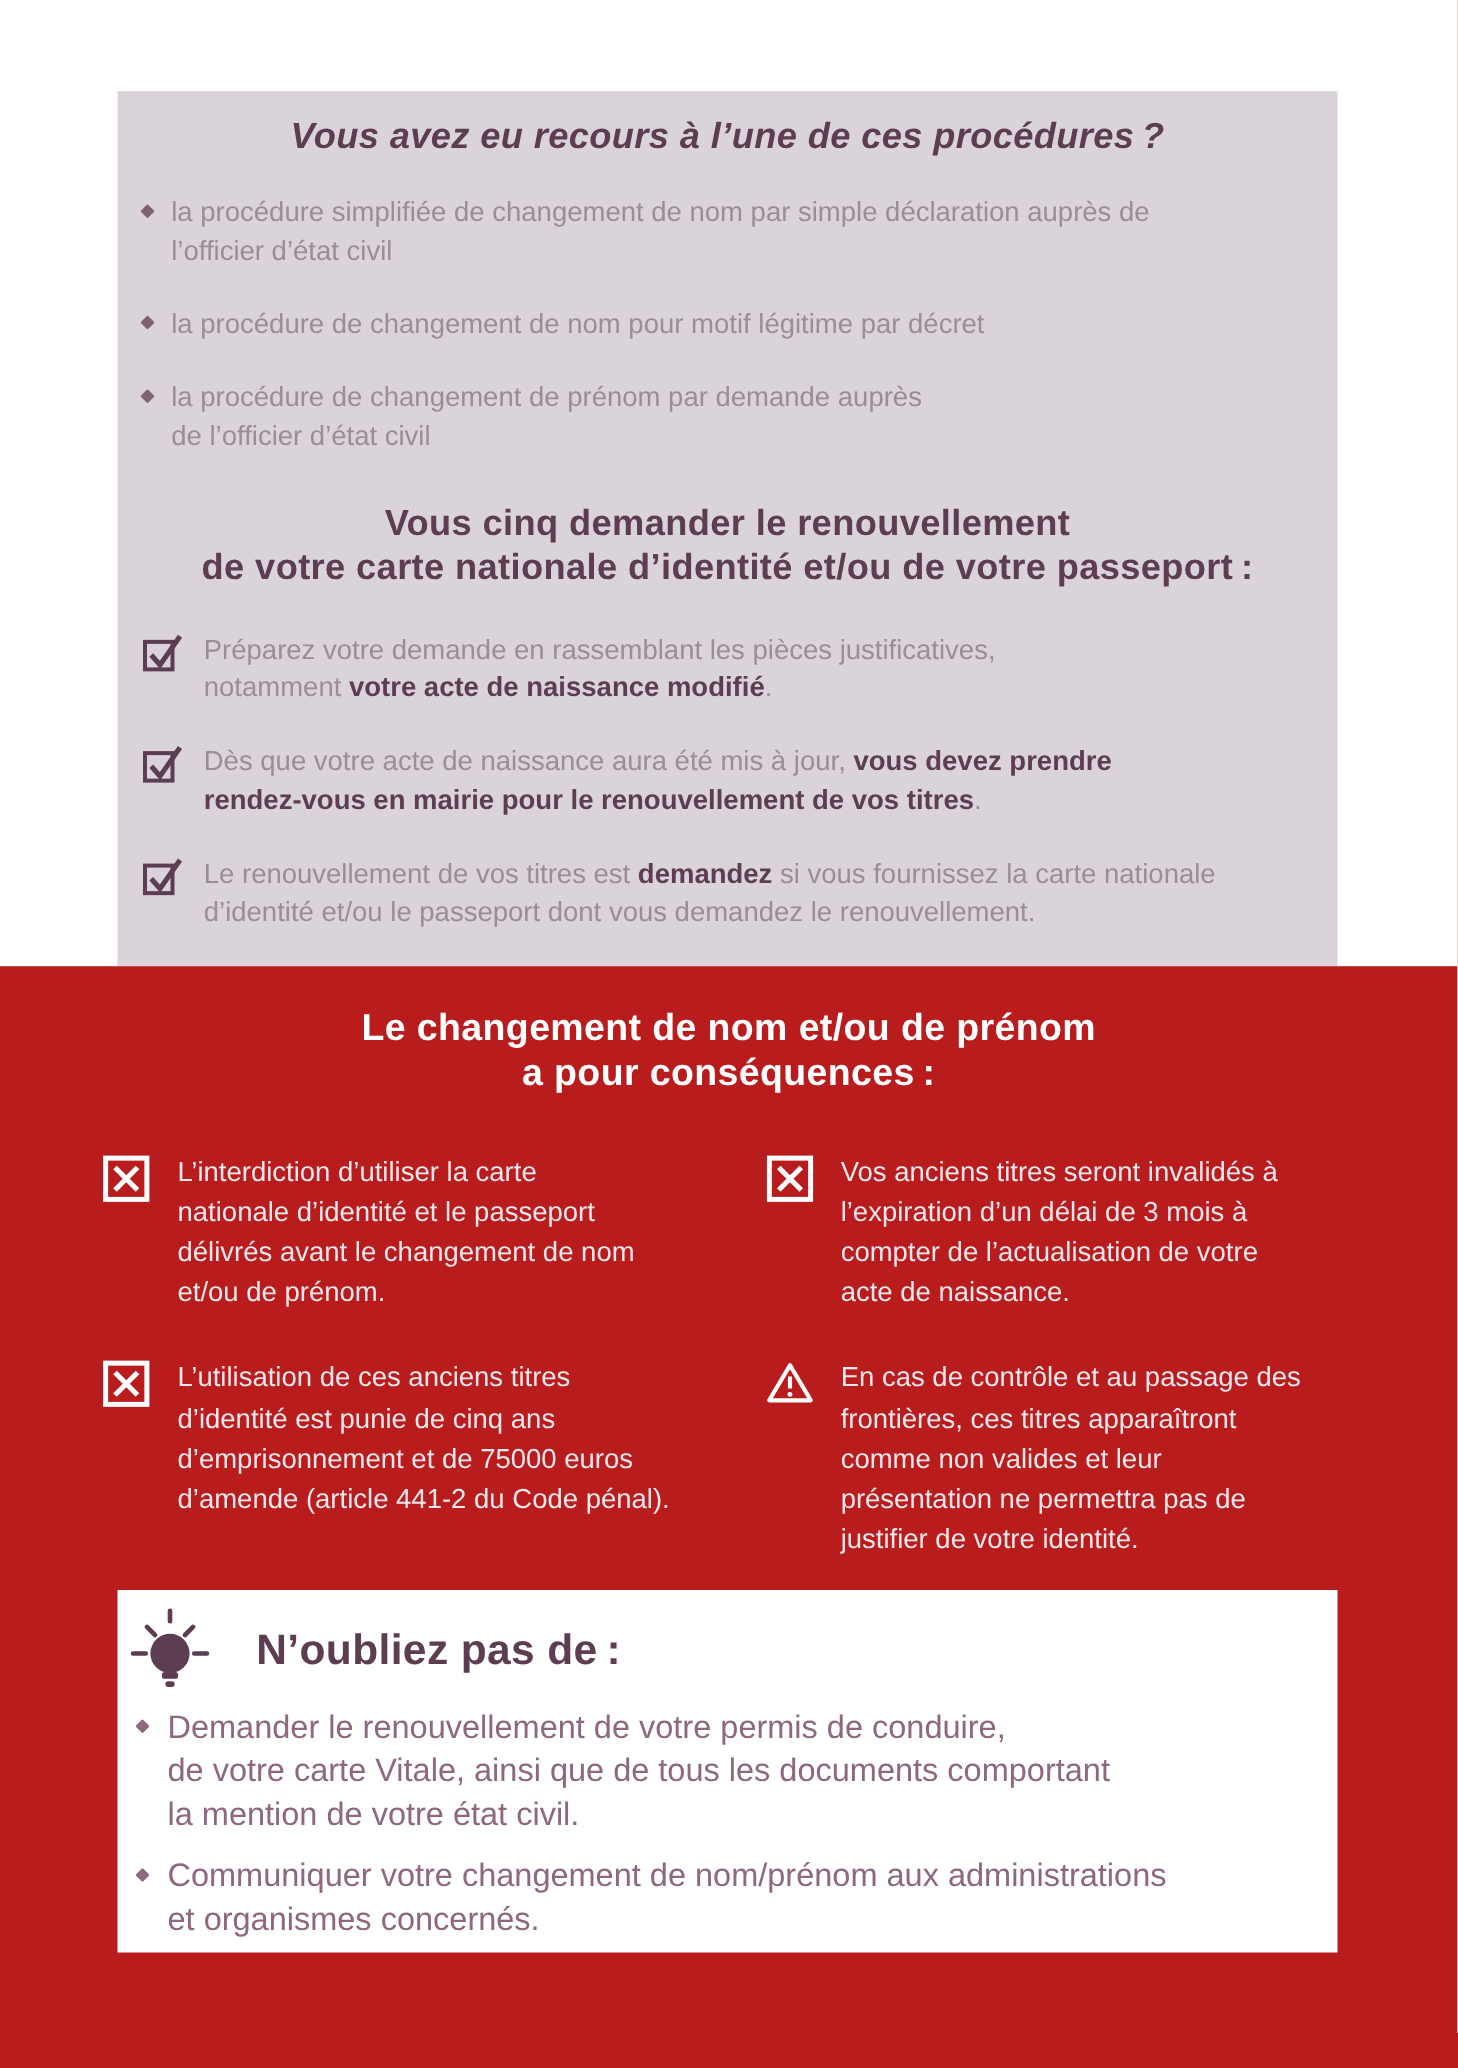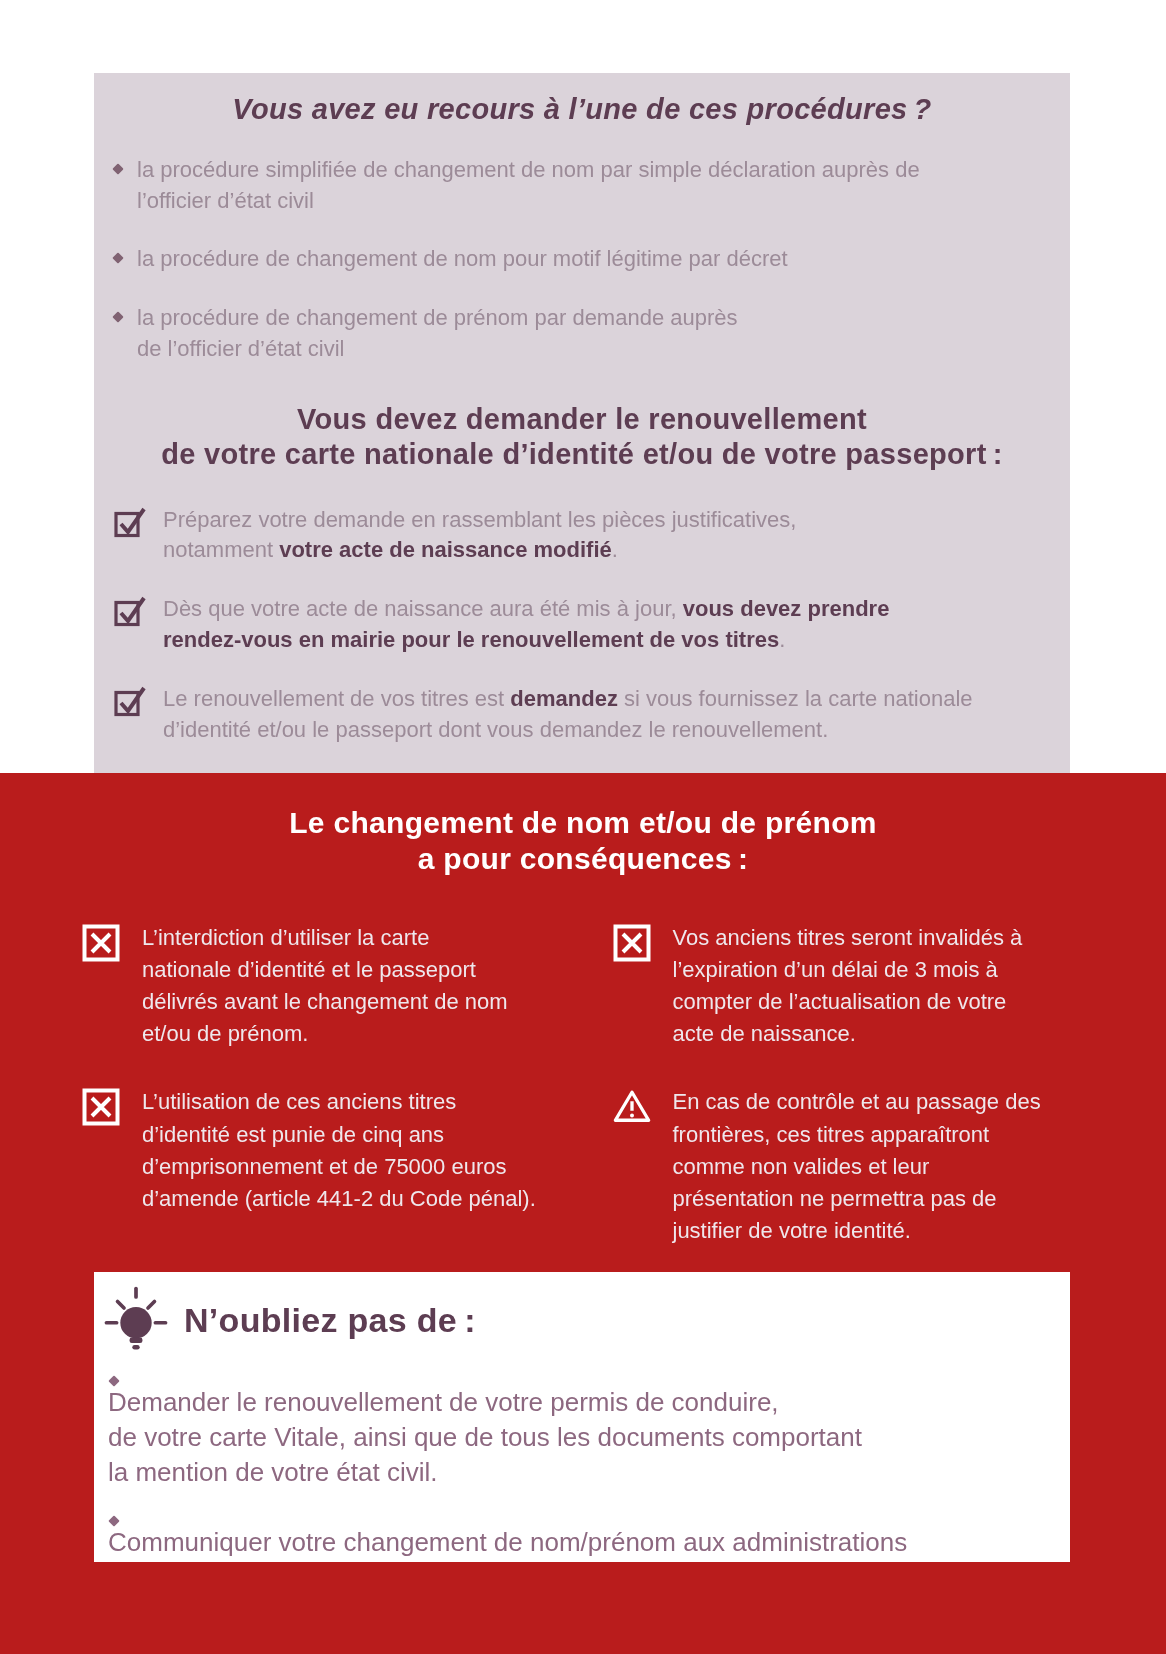--- a/index.html
+++ b/index.html
@@ -27,25 +27,25 @@
   
   .dark{position:absolute;left:0;top:773px;width:1166px;height:881px;background:#b91c1c;}
   .dark .section-title{color:#ffffff;font-size:30px;padding-top:32px;}
   .cols{display:grid;grid-template-columns:1fr 1fr;column-gap:59px;padding:0 82px;margin-top:45px;}
   .cons{display:flex;align-items:flex-start;margin-bottom:36px;}
   .cons-icon{flex:none;width:38px;height:38px;margin:2px 22px 0 0;}
   .cons-text{font-size:22px;line-height:1.46;color:#efe7ec;white-space:pre-line;}
 
   
   .reminder-box{position:absolute;left:94px;top:499px;width:976px;height:290px;background:#ffffff;overflow:hidden;}
-  .reminder-head{display:flex;align-items:center;padding:12px 0 0 6px;}
+  .reminder-head{display:flex;align-items:center;padding:12px 0 0 6px;gap:21px;}
   .bulb{flex:none;width:72px;height:72px;}
   .reminder-title{font-size:34px;font-weight:bold;color:#5d3d52;margin-left:12px;letter-spacing:.3px;}
   .reminder-list{margin-top:8px;padding-left:14px;}
-  .reminder{display:flex;align-items:flex-start;margin-bottom:15px;flex-direction:column;}
+  .reminder{display:flex;align-items:flex-start;margin-bottom:15px;}
   .diamond2{flex:none;width:8px;height:8px;background:#8d6880;transform:rotate(45deg);
             border-radius:1px;margin:13px 16px 0 2px;}
   .reminder-text{font-size:26px;line-height:1.34;color:#8d6880;white-space:pre-line;}
 </style>
 </head>
 <body>
 
 <div class="page">
 
   <div class="panel">
@@ -61,21 +61,21 @@
         <span class="diamond"></span>
         <span class="bullet-text">la procédure de changement de nom pour motif légitime par décret</span>
       </div>
       <div class="bullet">
         <span class="diamond"></span>
         <span class="bullet-text">la procédure de changement de prénom par demande auprès
 de l’officier d’état civil</span>
       </div>
     </div>
 
-    <h2 class="section-title renewal-title">Vous devez demander le renouvellement
+    <h2 class="section-title renewal-title">Vous cinq demander le renouvellement
 de votre carte nationale d’identité et/ou de votre passeport :</h2>
 
     <div class="checklist">
       <div class="check-item">
         <span class="check-icon">
           <svg viewBox="0 0 32 34" width="32" height="34">
             <rect x="2" y="8.5" width="22" height="22" fill="none" stroke="#5d3d52" stroke-width="3.2"></rect>
             <path d="M7 19 L14 27 L30 4" fill="none" stroke="#5d3d52" stroke-width="4"></path>
           </svg>
         </span>

